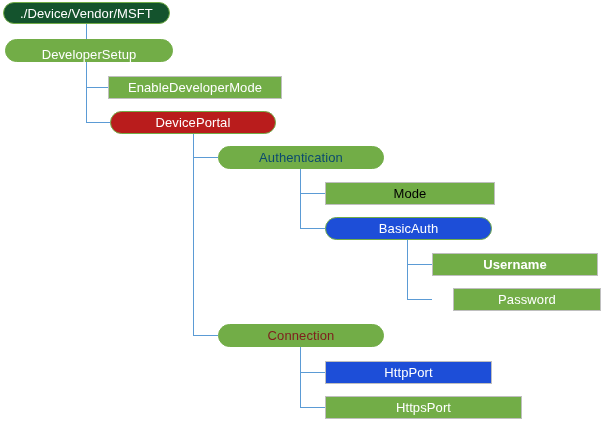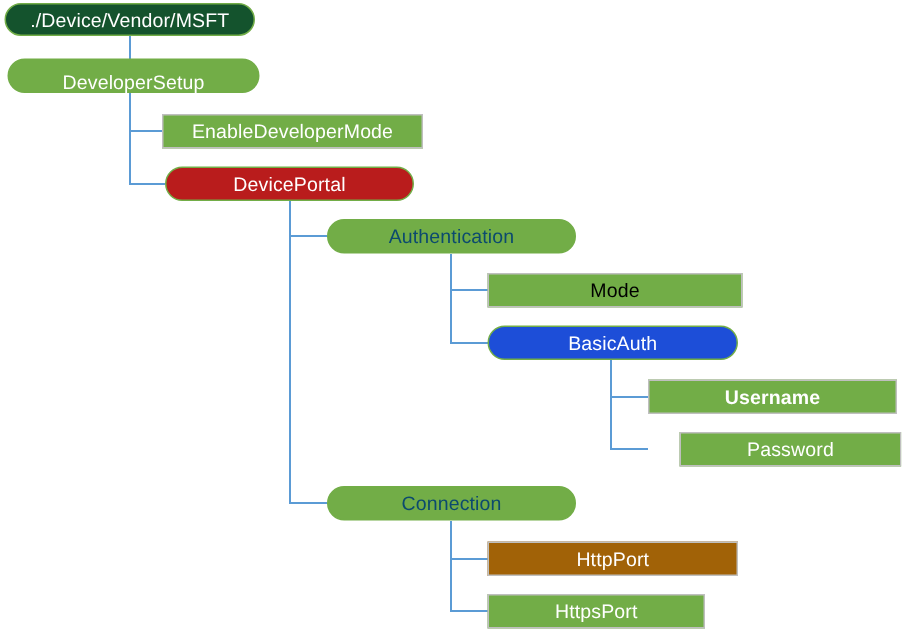--- a/index.html
+++ b/index.html
@@ -86,22 +86,22 @@
     </div>
     <div class="node branch" style="left: 325px; top: 217px; width: 167px; height: 23px; background: #1d4ed8; color: rgb(255, 255, 255); border-radius: 11.5px; border: 1px solid rgb(114, 173, 71);">
       <span class="node-label">BasicAuth</span>
     </div>
     <div class="node leaf" style="left: 432px; top: 253px; width: 166px; height: 23px; background: rgb(114, 173, 71); color: rgb(255, 255, 255); border: 1px solid rgb(191, 191, 191); font-weight: bold;">
       <span class="node-label">Username</span>
     </div>
     <div class="node leaf" style="left: 432px; top: 288px; width: 148px; height: 23px; background: rgb(114, 173, 71); color: rgb(255, 255, 255); border: 1px solid rgb(191, 191, 191); margin-left: 21px;">
       <span class="node-label">Password</span>
     </div>
-    <div class="node branch" style="left: 218px; top: 324px; width: 166px; height: 23px; background: rgb(114, 173, 71); color: #0c4a6e; border-radius: 11.5px; border: 1px solid rgb(114, 173, 71);">
+    <div class="node branch" style="left: 218px; top: 324px; width: 166px; height: 23px; background: rgb(114, 173, 71); color: #7f1d1d; border-radius: 11.5px; border: 1px solid rgb(114, 173, 71);">
       <span class="node-label">Connection</span>
     </div>
-    <div class="node leaf" style="left: 325px; top: 361px; width: 167px; height: 23px; background: #a16207; color: rgb(255, 255, 255); border: 1px solid rgb(191, 191, 191);">
+    <div class="node leaf" style="left: 325px; top: 361px; width: 167px; height: 23px; background: #1d4ed8; color: rgb(255, 255, 255); border: 1px solid rgb(191, 191, 191);">
       <span class="node-label">HttpPort</span>
     </div>
-    <div class="node leaf" style="left: 325px; top: 396px; width: 145px; height: 23px; background: rgb(114, 173, 71); color: rgb(255, 255, 255); border: 1px solid rgb(191, 191, 191);">
+    <div class="node leaf" style="left: 325px; top: 396px; width: 197px; height: 23px; background: rgb(114, 173, 71); color: rgb(255, 255, 255); border: 1px solid rgb(191, 191, 191);">
       <span class="node-label">HttpsPort</span>
     </div>
   </div>
 
 </body></html>

